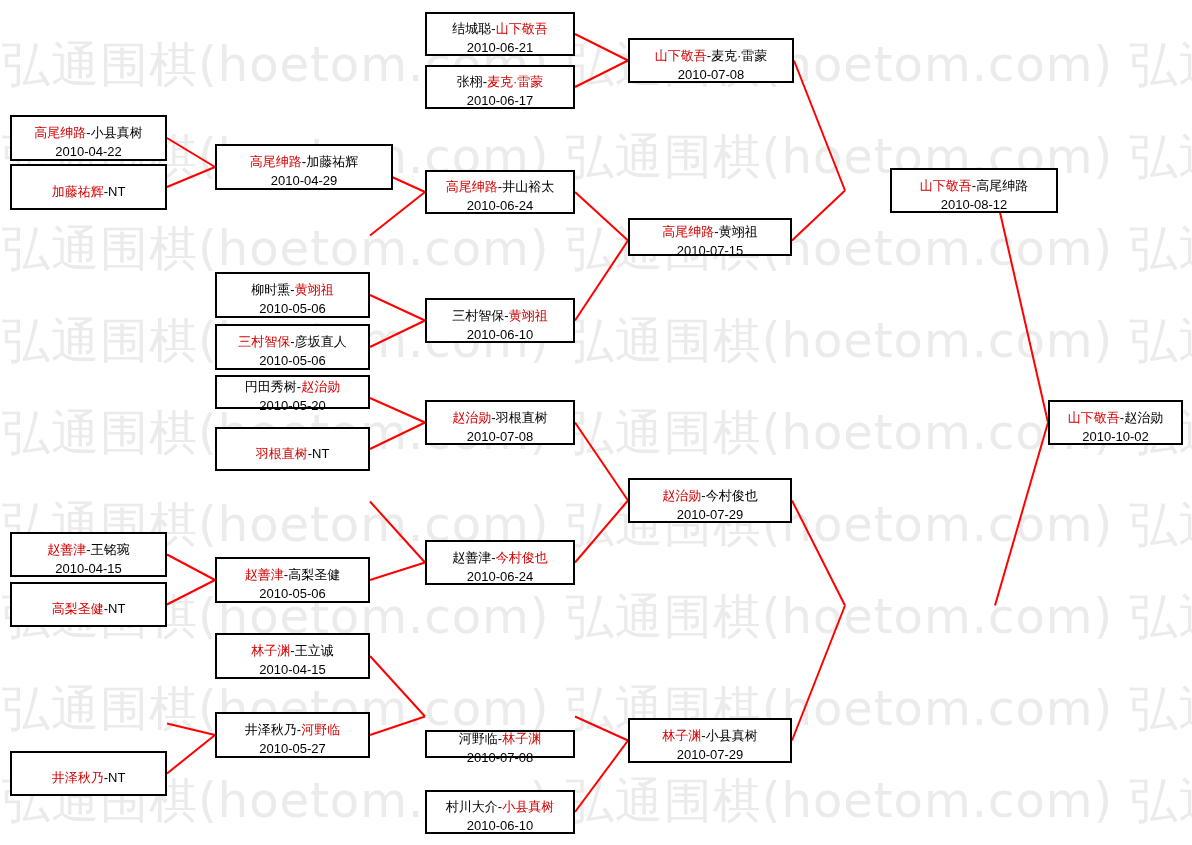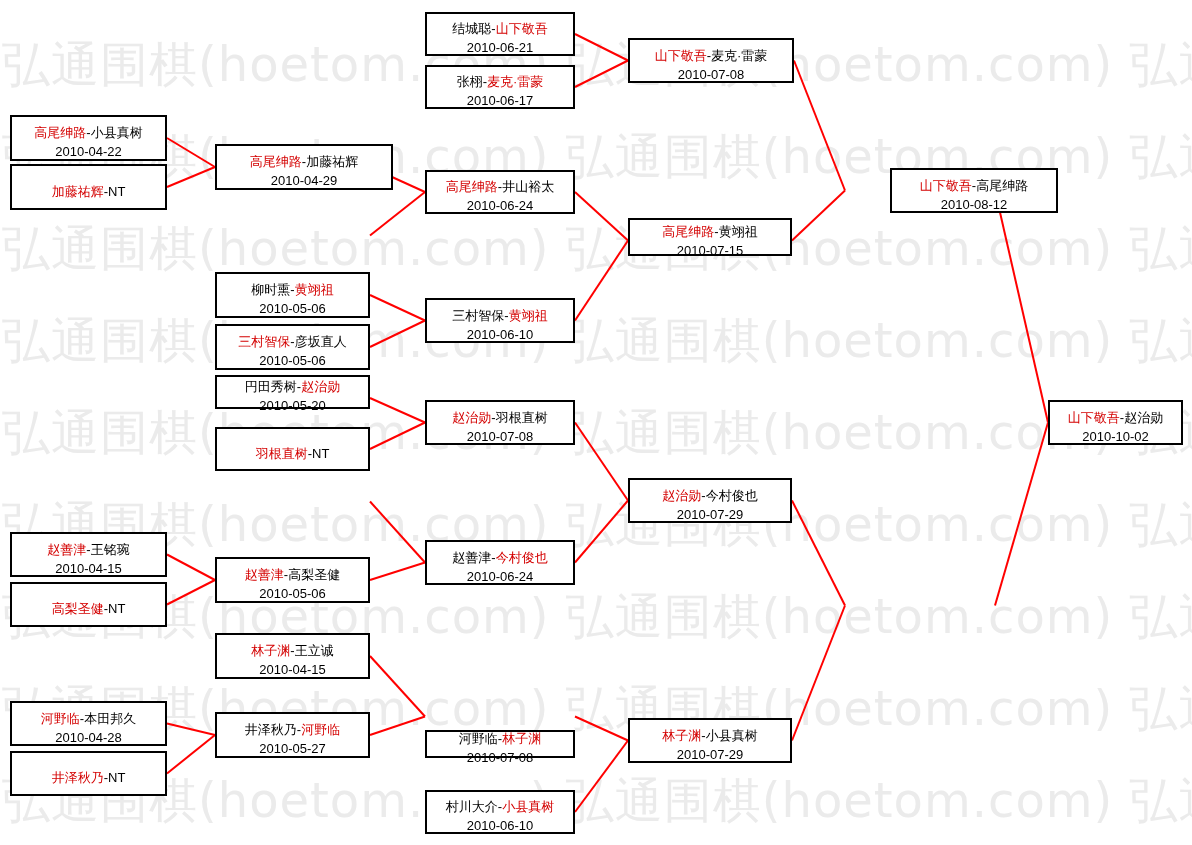--- a/index.html
+++ b/index.html
@@ -78,24 +78,20 @@
     <div class="names"><span class="p1" style="color: rgb(212, 0, 0);">加藤祐辉</span><span class="sep">-</span><span class="p2">NT</span></div>
     <div class="date"></div>
   </div>
   <div class="box" style="left:10px;top:532px;width:157px;height:45px">
     <div class="names"><span class="p1" style="color: rgb(212, 0, 0);">赵善津</span><span class="sep">-</span><span class="p2">王铭琬</span></div>
     <div class="date">2010-04-15</div>
   </div>
   <div class="box" style="left:10px;top:582px;width:157px;height:45px">
     <div class="names"><span class="p1" style="color: rgb(212, 0, 0);">高梨圣健</span><span class="sep">-</span><span class="p2">NT</span></div>
     <div class="date"></div>
-  </div>
-  <div class="box" style="left:10px;top:701px;width:157px;height:45px">
-    <div class="names"><span class="p1" style="color: rgb(212, 0, 0);">河野临</span><span class="sep">-</span><span class="p2">本田邦久</span></div>
-    <div class="date">2010-04-28</div>
   </div>
   <div class="box" style="left:10px;top:751px;width:157px;height:45px">
     <div class="names"><span class="p1" style="color: rgb(212, 0, 0);">井泽秋乃</span><span class="sep">-</span><span class="p2">NT</span></div>
     <div class="date"></div>
   </div>
 
   <div class="box" style="left:215px;top:144px;width:178px;height:46px">
     <div class="names"><span class="p1" style="color: rgb(212, 0, 0);">高尾绅路</span><span class="sep">-</span><span class="p2">加藤祐辉</span></div>
     <div class="date">2010-04-29</div>
   </div>

